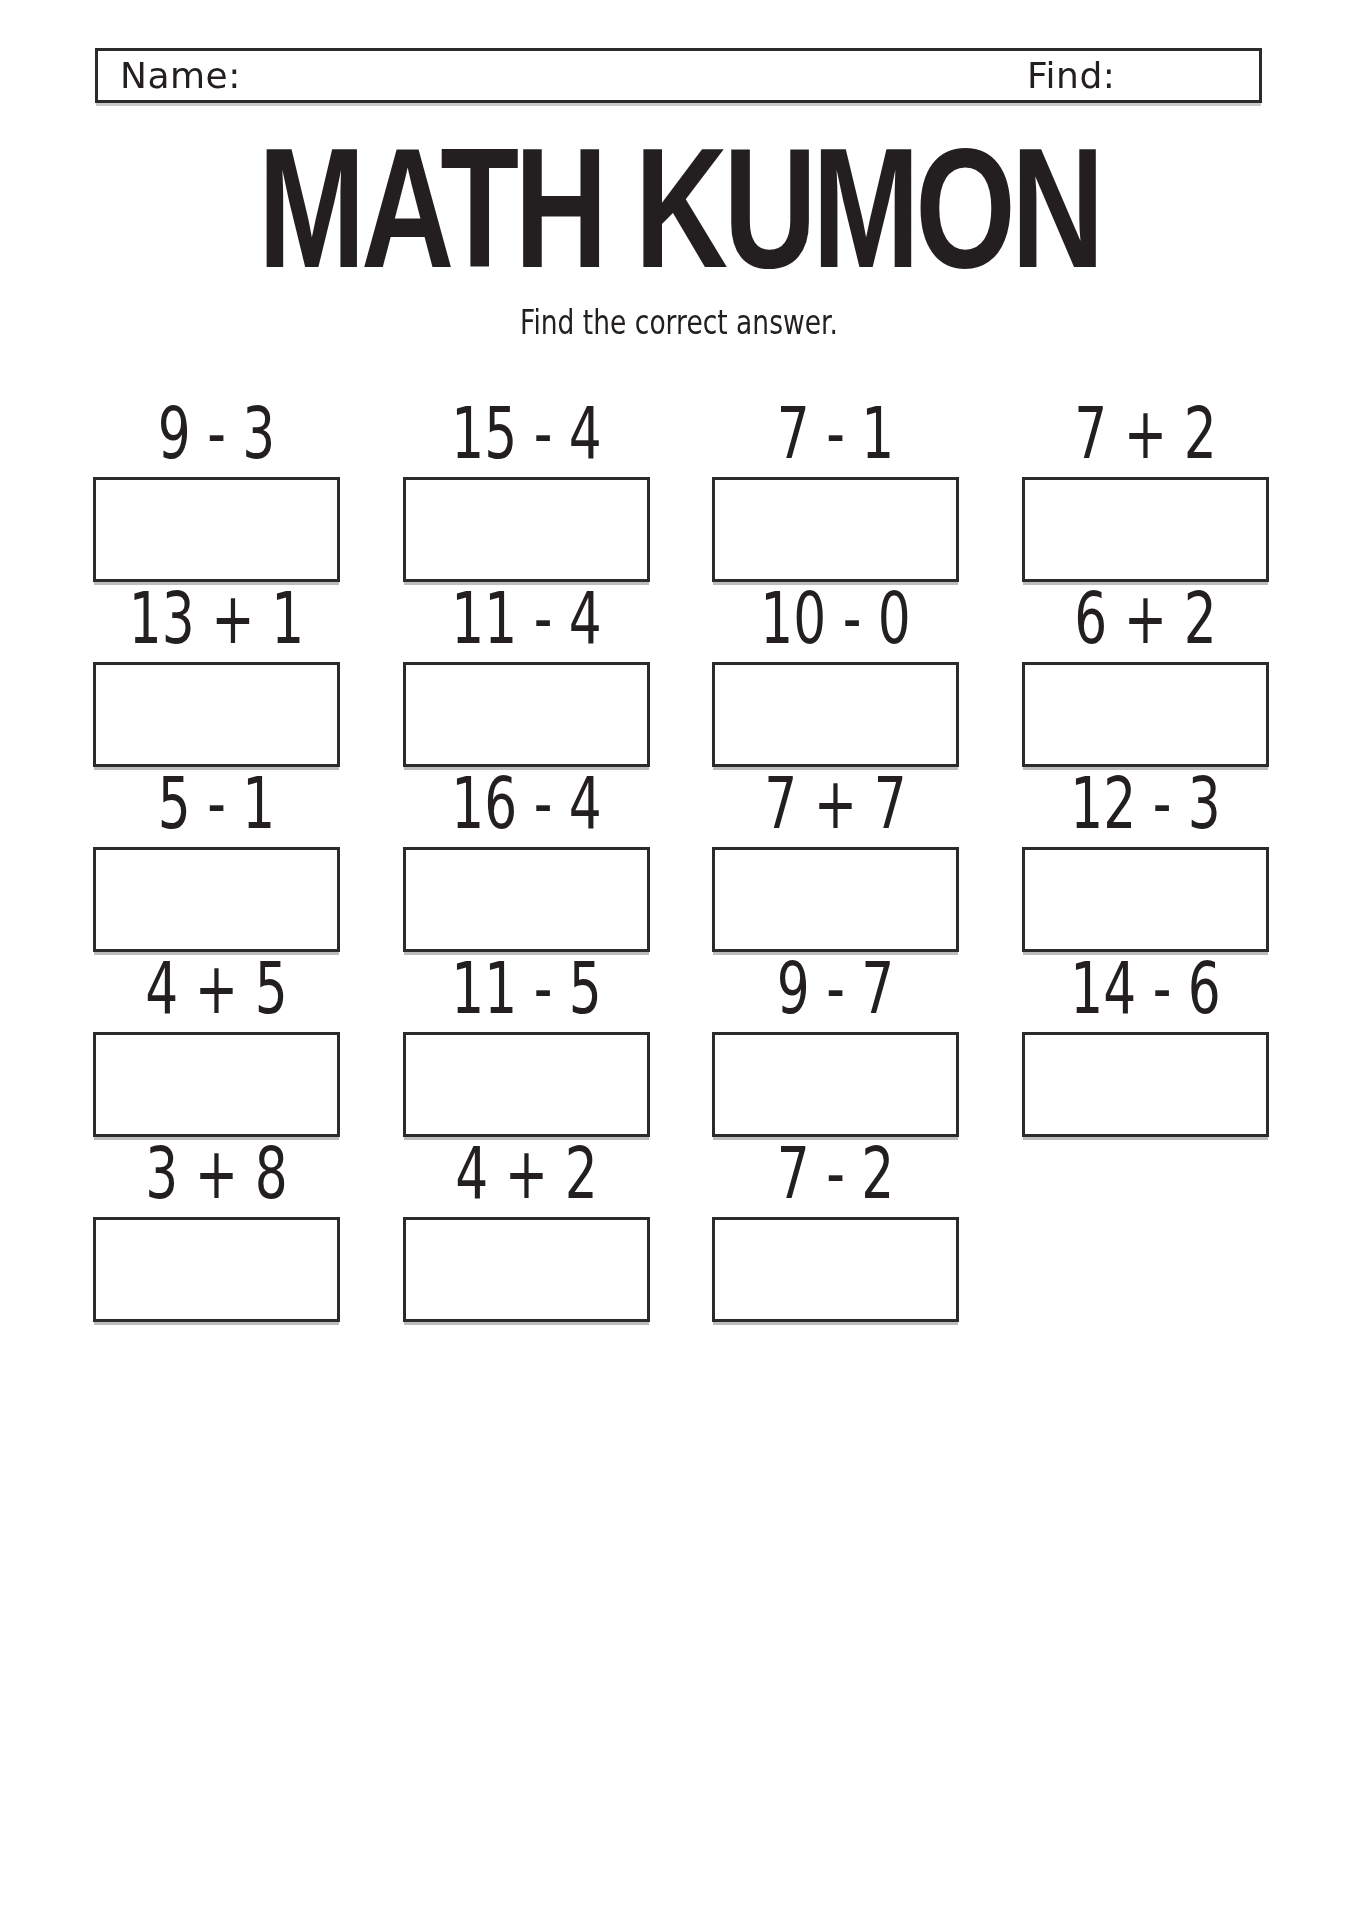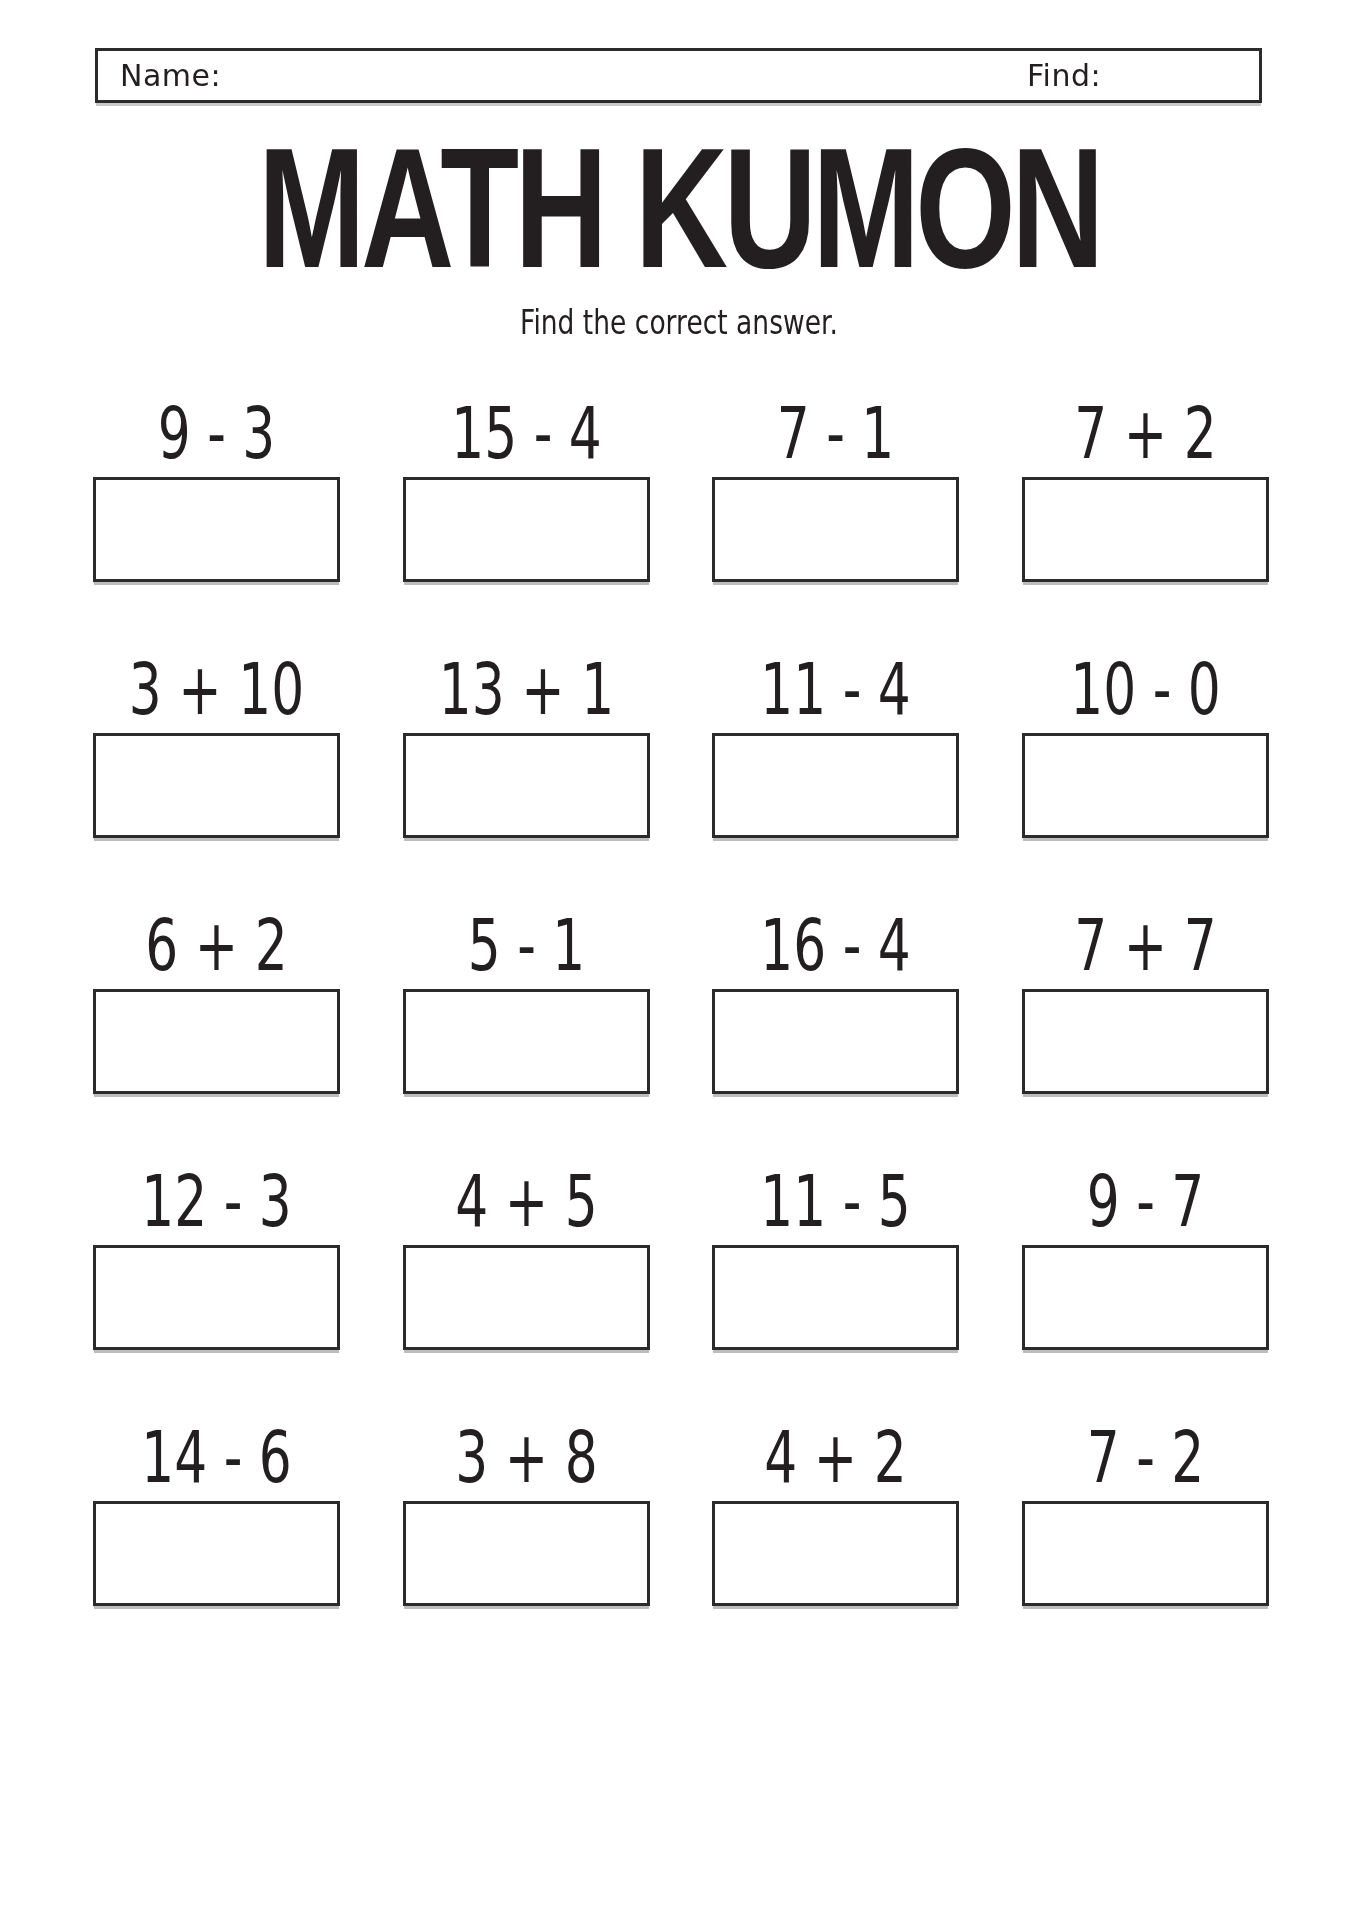--- a/index.html
+++ b/index.html
@@ -25,21 +25,21 @@
     width: 1161px;   
     height: 49px;    
     border: 3px solid #2b2b2b;
     box-shadow: 0 4px 0 -1px #c9c9c9;
   }
   .hlabel {
     position: absolute;
     top: 0;
     height: 49px;
     line-height: 49px;
-    font-size: 30px;
+    font-size: 36px;
     letter-spacing: 0.5px;
     white-space: nowrap;
   }
   .hlabel.name { left: 22px; }
   .hlabel.date { left: 929px; }
   .hfill {
     position: absolute;
     top: 4px;
     height: 41px;
   }
@@ -82,21 +82,20 @@
 
   
   .grid {
     position: absolute;
     left: 93px;
     top: 397px;
     width: 1176px;
     display: grid;
     grid-template-columns: repeat(4, 247px);
     justify-content: space-between;
-    row-gap: 71px;
   }
   .cell { width: 247px; }
   .expr {
     height: 72px;
     line-height: 72px;
     font-size: 72px;
     text-align: center;
     white-space: nowrap;
     transform: scaleX(0.72);
     transform-origin: 50% 50%;
@@ -140,24 +139,20 @@
   <div class="cell">
     <div class="expr">7 - 1</div>
     <div class="abox"></div>
   </div>
 
   <div class="cell">
     <div class="expr">7 + 2</div>
     <div class="abox"></div>
   </div>
 
-  <div class="cell">
-    <div class="expr">3 + 10</div>
-    <div class="abox"></div>
-  </div>
 
   <div class="cell">
     <div class="expr">13 + 1</div>
     <div class="abox"></div>
   </div>
 
   <div class="cell">
     <div class="expr">11 - 4</div>
     <div class="abox"></div>
   </div>

